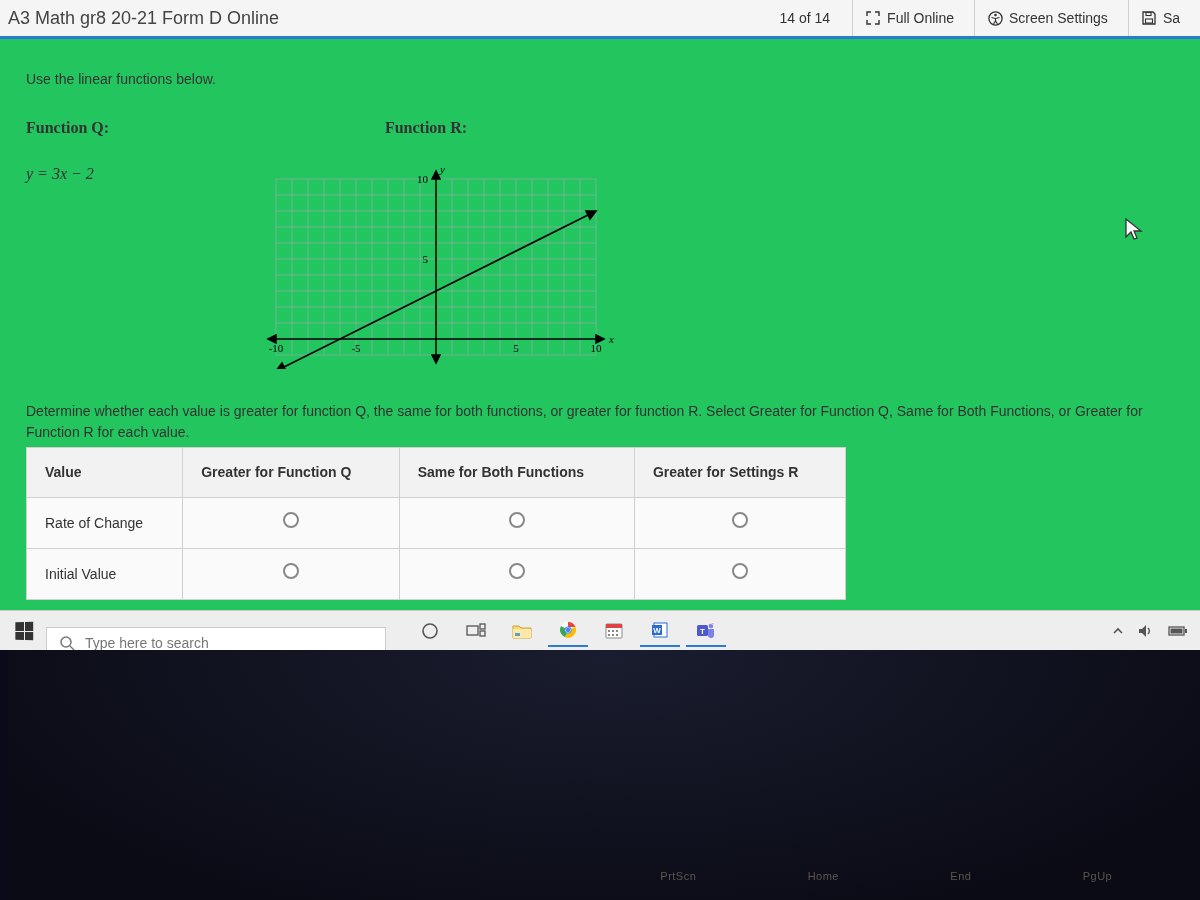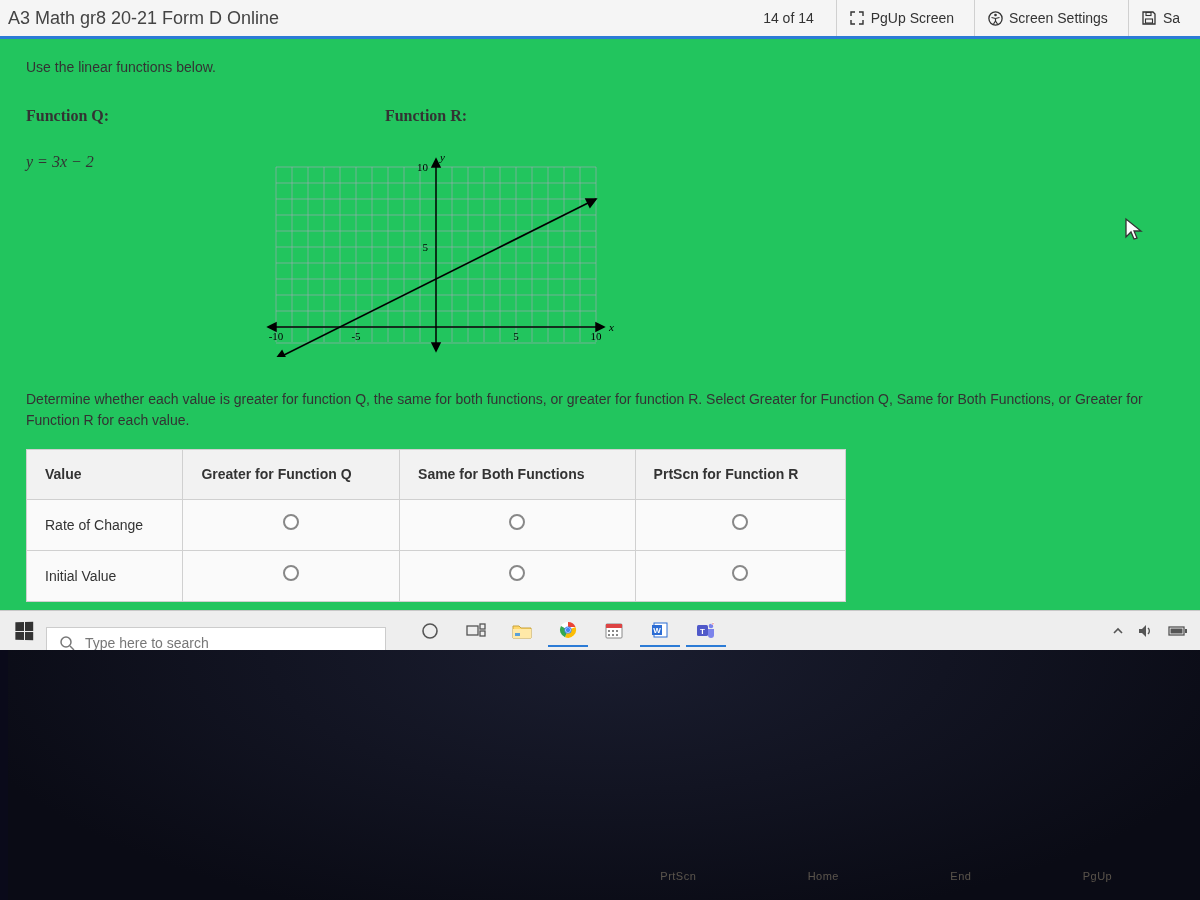--- a/index.html
+++ b/index.html
@@ -48,21 +48,21 @@
     height: 36px;
     font-size: 14px;
   }
   .hdr-icon { width: 16px; height: 16px; display:inline-flex; align-items:center; justify-content:center;}
   .blue-bar {
     height: 3px;
     background: #2b7bd6;
     margin: 0;
   }
   .content {
-    padding: 18px 26px 10px 26px;
+    padding: 30px 26px 10px 26px;
     color: #333;
     font-size: 14px;
     line-height: 1.5;
     position: relative;
     border-radius: 21px;
   }
   .prompt { margin-bottom: 26px; }
   .functions-row {
     display: flex;
     gap: 80px;
@@ -74,21 +74,21 @@
     font-size: 16px;
     margin-bottom: 19px;
   }
   .equation {
     font-family: 'Times New Roman', serif;
     font-style: italic;
     font-size: 16px;
     margin-top: 22px;
   }
   .graph-wrap { position: relative; }
-  .instructions { margin-bottom: 18px; }
+  .instructions { margin-bottom: 4px; }
   table.answer {
     border-collapse: collapse;
     font-size: 14px;
     width: 820px;
   }
   table.answer th, table.answer td {
     border: 1px solid #d0d0d0;
     padding: 14px 18px;
     text-align: left;
     background: #fafafa;
@@ -211,21 +211,21 @@
     <div class="header-right">
       <div class="page-counter">14 of 14</div>
       <div class="hdr-btn">
         <span class="hdr-icon">
           <svg width="14" height="14" viewBox="0 0 14 14">
               <g stroke="#333" stroke-width="1.4" fill="none">
                 <path d="M1 5 V1 H5 M9 1 H13 V5 M13 9 V13 H9 M5 13 H1 V9"></path>
               </g>
             </svg>
         </span>
-        <span>PgUp Screen</span>
+        <span>Full Online</span>
       </div>
       <div class="hdr-btn">
         <span class="hdr-icon">
           <svg width="15" height="15" viewBox="0 0 15 15">
               <circle cx="7.5" cy="7.5" r="6.6" fill="none" stroke="#333" stroke-width="1.3"></circle>
               <circle cx="7.5" cy="4" r="1.3" fill="#333"></circle>
               <path d="M3.5 6.5 L7.5 7.5 L11.5 6.5 M7.5 7.5 V10 M7.5 10 L5.5 13 M7.5 10 L9.5 13" stroke="#333" stroke-width="1.2" fill="none"></path>
             </svg>
         </span>
         <span>Screen Settings</span>
@@ -332,21 +332,21 @@
     </div>
 
     <div class="instructions">Determine whether each value is greater for function Q, the same for both functions, or greater for function R. Select Greater for Function Q, Same for Both Functions, or Greater for Function R for each value.</div>
 
     <table class="answer">
       <thead>
         <tr>
           <th>Value</th>
           <th>Greater for Function Q</th>
           <th>Same for Both Functions</th>
-          <th>PrtScn for Function R</th>
+          <th>Greater for Settings R</th>
         </tr>
       </thead>
       <tbody>
         <tr>
           <td>Rate of Change</td>
           <td class="radio-cell"><span class="radio"></span></td>
           <td class="radio-cell"><span class="radio"></span></td>
           <td class="radio-cell"><span class="radio"></span></td>
         </tr>
         <tr>

